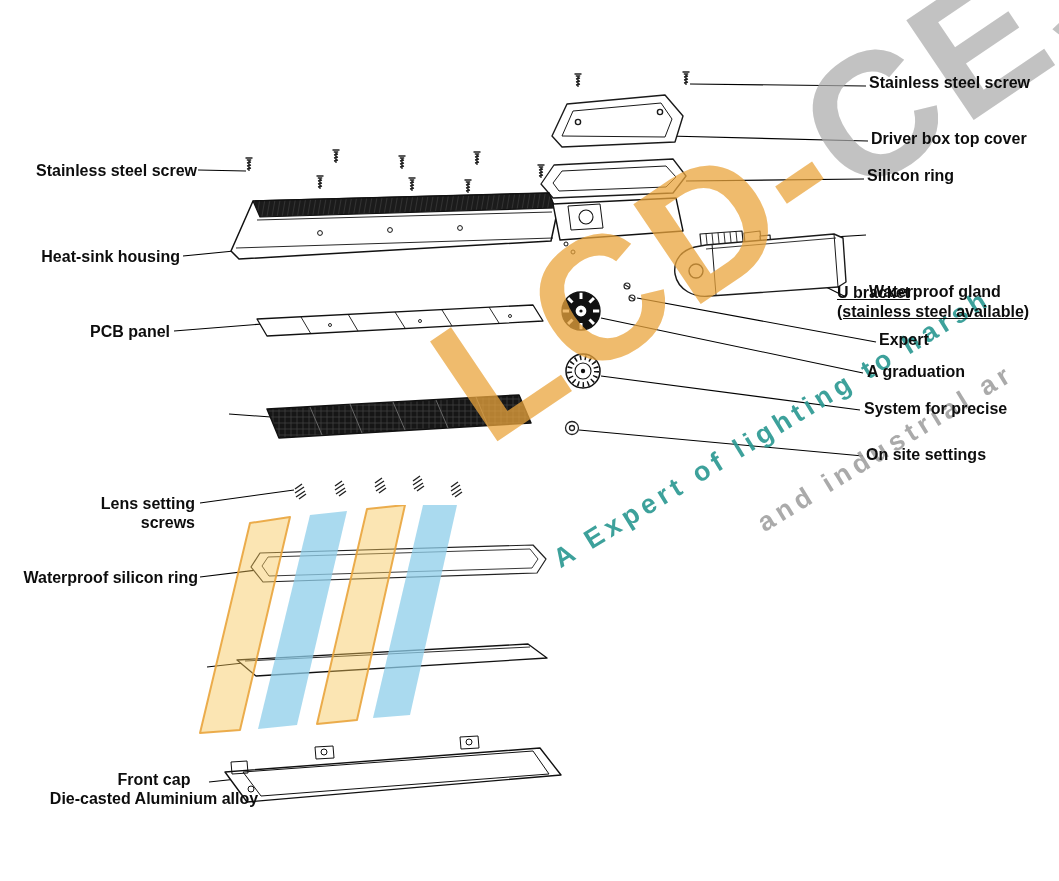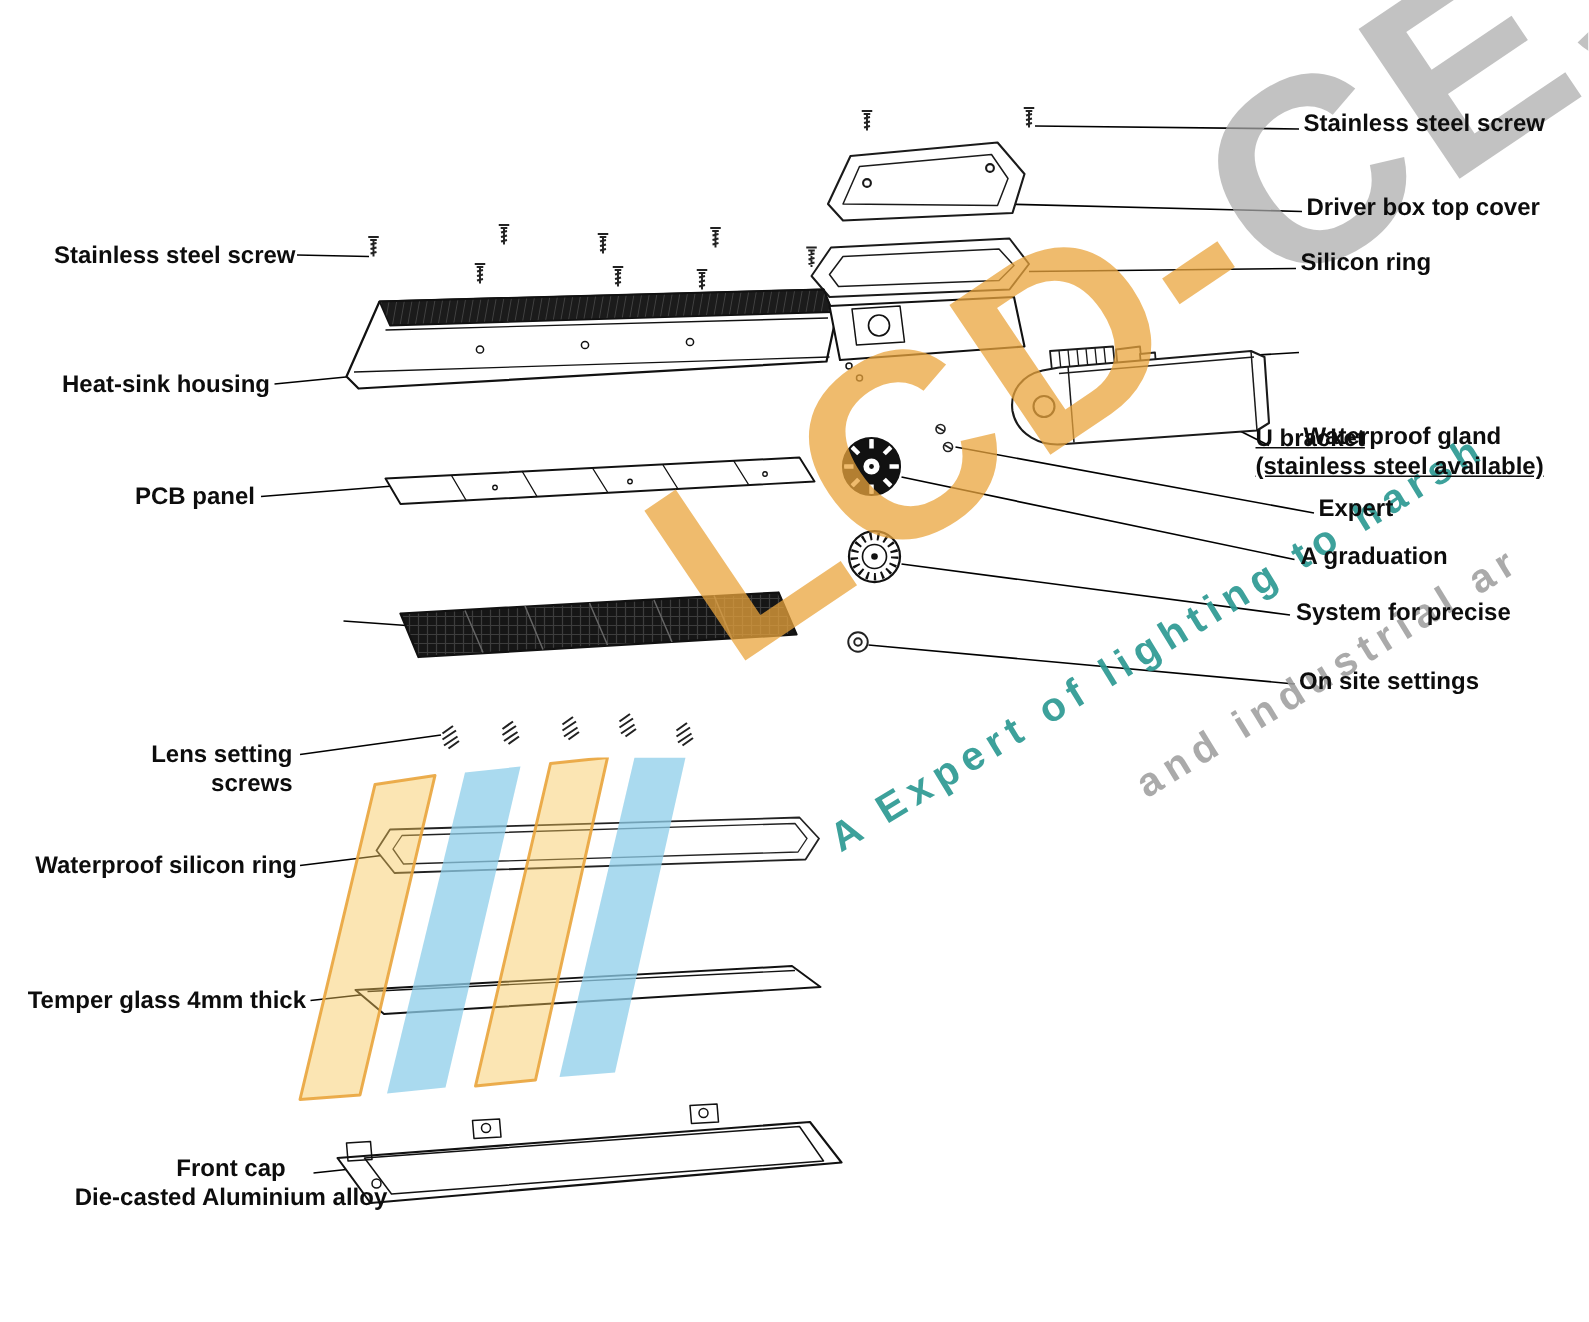--- a/index.html
+++ b/index.html
@@ -219,21 +219,20 @@
     <div class="wm-tagline secondary">and industrial ar</div>
   </div>
 
   <div id="labels">
 
     <div class="label la-r" style="left:25px;top:161px;width:172px;">Stainless steel screw</div>
     <div class="label la-r" style="left:28px;top:247px;width:152px;">Heat-sink housing</div>
     <div class="label la-r" style="left:58px;top:322px;width:112px;">PCB panel</div>
     <div class="label la-r" style="left:43px;top:494px;width:152px;">Lens setting screws</div>
     <div class="label la-r" style="left:8px;top:568px;width:190px;">Waterproof silicon ring</div>
-    <div class="label la-r" style="left:2px;top:658px;width:202px;">Temper glass 4mm thick</div>
     <div class="label la-c" style="left:38px;top:770px;width:232px;">Front cap
 Die-casted Aluminium alloy</div>
 
     <div class="label la-l" style="left:869px;top:73px;width:180px;">Stainless steel screw</div>
     <div class="label la-l" style="left:871px;top:129px;width:180px;">Driver box top cover</div>
     <div class="label la-l" style="left:867px;top:166px;width:120px;">Silicon ring</div>
     <div class="label la-l" style="left:869px;top:238px;width:160px;margin-top:44px;">Waterproof gland</div>
     <div class="label la-l" style="left:837px;top:283px;width:210px;text-decoration:underline;">U bracket
 (stainless steel available)</div>
     <div class="label la-l" style="left:879px;top:330px;width:80px;">Expert</div>

